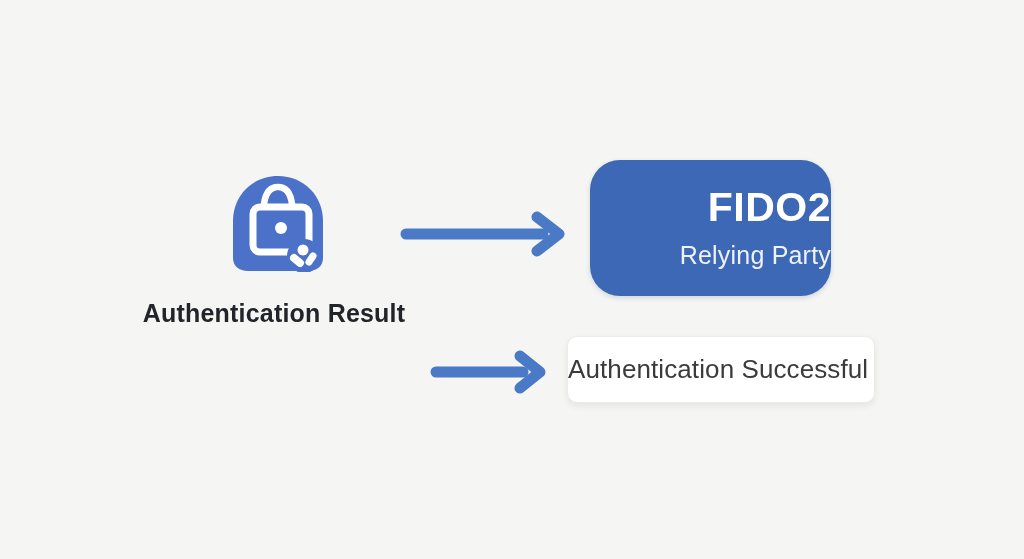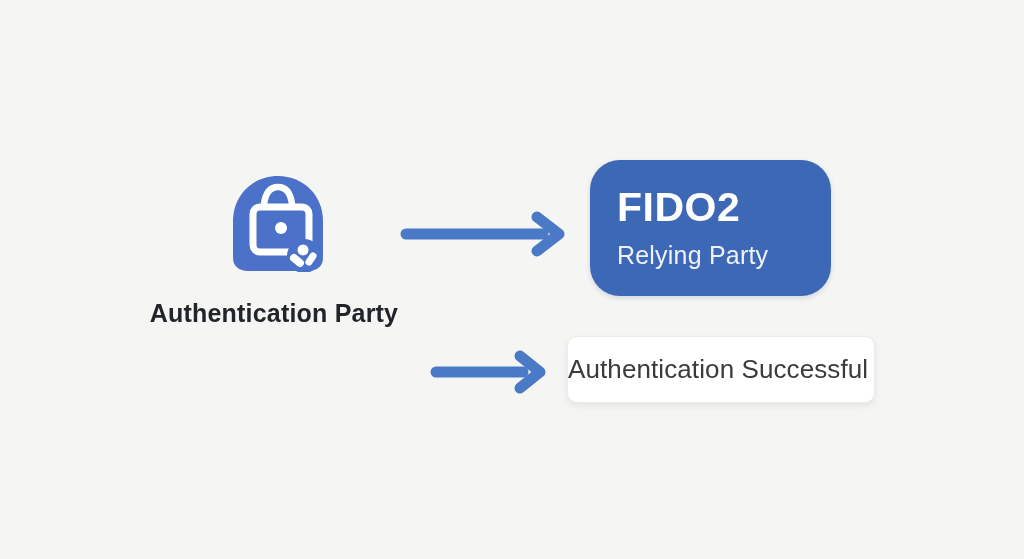--- a/index.html
+++ b/index.html
@@ -64,20 +64,21 @@
     width: 241px;
     height: 136px;
     background: #3d68b6;
     border-radius: 30px;
     box-shadow: 0 2px 5px rgba(40, 70, 130, 0.18);
     display: flex;
     flex-direction: column;
     justify-content: center;
     padding-left: 27px;
     color: #ffffff;
+    text-align: right;
   }
   .rp-title {
     font-size: 41px;
     font-weight: 700;
     line-height: 1.05;
     letter-spacing: 0.5px;
   }
   .rp-subtitle {
     margin-top: 12px;
     font-size: 25px;
@@ -125,21 +126,21 @@
     <circle cx="71" cy="80" r="17" fill="#4b72c8"></circle>
 
     <circle cx="48" cy="52" r="6" fill="#ffffff"></circle>
 
     <circle cx="70" cy="74" r="5.5" fill="#ffffff"></circle>
 
     <path d="M61,82 L67,87" fill="none" stroke="#ffffff" stroke-width="8" stroke-linecap="round"></path>
     <path d="M76,86 L80,80" fill="none" stroke="#ffffff" stroke-width="7" stroke-linecap="round"></path>
   </svg>
 
-  <div class="auth-label">Authentication Party</div>
+  <div class="auth-label">Authentication Result</div>
 
   <svg class="arrow-top" viewBox="0 0 170 48" aria-hidden="true">
     <line x1="8" y1="24" x2="145" y2="24" stroke="#4a7ac5" stroke-width="11" stroke-linecap="round"></line>
     <path d="M139,7 L161,24 L139,41" fill="none" stroke="#4a7ac5" stroke-width="11" stroke-linecap="round" stroke-linejoin="round"></path>
   </svg>
 
   <div class="rp-node">
     <div class="rp-title">FIDO2</div>
     <div class="rp-subtitle">Relying Party</div>
   </div>

